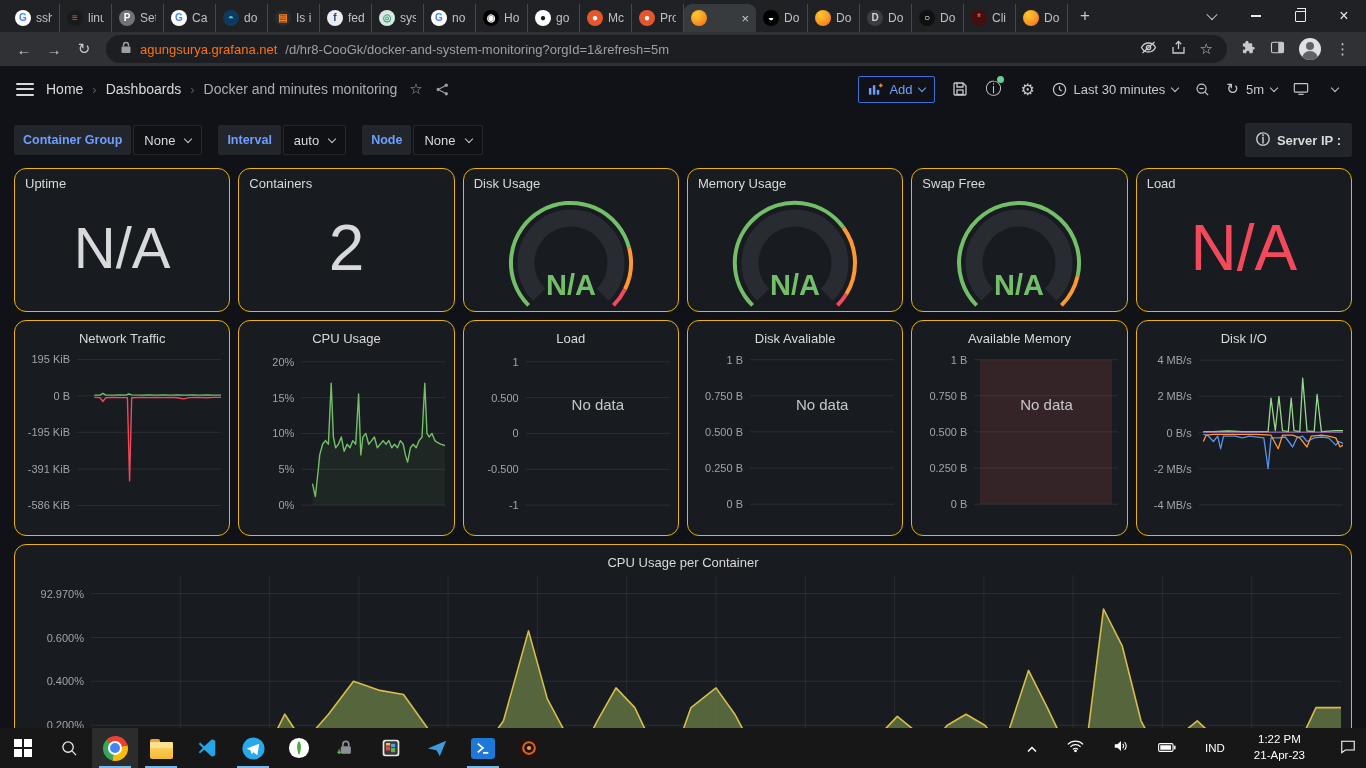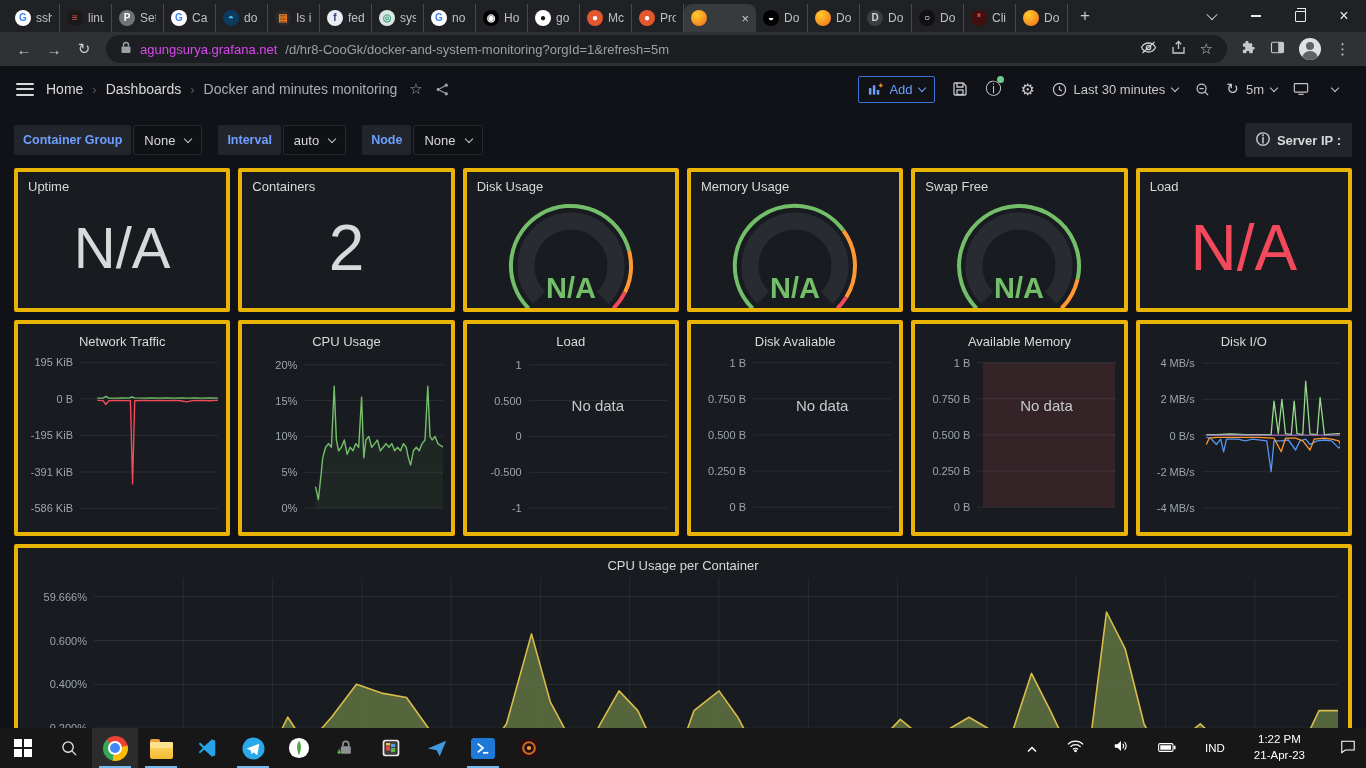--- a/index.html
+++ b/index.html
@@ -19,21 +19,21 @@
   .winctl{display:flex;align-items:center;height:32px;margin-left:auto;}
   .winctl>div{width:44px;height:32px;display:flex;align-items:center;justify-content:center;}
   .chev{display:inline-block;width:7px;height:7px;border-right:1.6px solid #c7cacd;border-bottom:1.6px solid #c7cacd;transform:rotate(45deg) translate(-1px,-1px);}
   .ic-min{width:10px;height:1.5px;background:#e8eaed;}
   .ic-max{width:9px;height:9px;border:1.2px solid #e8eaed;border-radius:1px;position:relative;}
   .ic-max::before{content:"";position:absolute;top:-3.8px;left:1.8px;width:8px;height:8px;border-top:1.2px solid #e8eaed;border-right:1.2px solid #e8eaed;}
   .ic-close{color:#e8eaed;font-size:16px;}
   .urlbar{height:34px;background:#303134;display:flex;align-items:center;padding:0 10px;gap:2px;}
   .navbtn{width:28px;height:28px;border-radius:50%;display:flex;align-items:center;justify-content:center;color:#c6c9cc;font-size:15px;}
   .urlpill{flex:1;height:28px;background:#1d1e21;border-radius:14px;display:flex;align-items:center;padding:0 14px;gap:8px;margin:0 6px;min-width:0;}
-  .host{color:#d946ef;font-size:13px;white-space:nowrap;}
+  .host{color:#f97316;font-size:13px;white-space:nowrap;}
   .path{color:#9aa0a6;font-size:13px;flex:1;overflow:hidden;white-space:nowrap;}
   .pill-icons{display:flex;align-items:center;gap:14px;}
   .ricons{display:flex;align-items:center;gap:14px;color:#c6c9cc;padding:0 6px;}
   .avatar{width:22px;height:22px;border-radius:50%;background:#dfe1e5;position:relative;overflow:hidden;}
   .avatar::before{content:"";position:absolute;top:4px;left:7px;width:8px;height:8px;border-radius:50%;background:#5f6368;}
   .avatar::after{content:"";position:absolute;top:13px;left:3px;width:16px;height:10px;border-radius:8px 8px 0 0;background:#5f6368;}
   .kebab{font-size:15px;color:#c6c9cc;}
   .star-ch{font-size:15px;color:#c6c9cc;}
   
   .gheader{height:46px;display:flex;align-items:center;padding:0 16px;gap:12px;background:#111217;}
@@ -52,21 +52,21 @@
   
   .vars{display:flex;align-items:center;gap:16px;padding:12px 14px 0;height:32px;}
   .var{display:flex;align-items:stretch;}
   .varlabel{background:#22252b;color:#6e9fff;font-size:12.5px;font-weight:600;padding:8px 9px;border-radius:2px;display:flex;align-items:center;}
   .varvalue{display:flex;align-items:center;gap:10px;background:#101114;border:1px solid #26282e;color:#d8d9da;font-size:13px;padding:0 10px;margin-left:2px;border-radius:2px;}
   .serverip{margin-left:auto;display:flex;align-items:center;gap:7px;background:#22252b;color:#d8d9da;font-weight:600;font-size:13px;padding:8px 11px;border-radius:2px;}
   .infoch{color:#c7c8cc;font-size:14px;}
   
   .grid{display:grid;grid-template-columns:repeat(6,1fr);gap:8px;padding:0 14px;margin-top:12px;}
   .grid2{margin-top:8px;}
-  .panel{background:#181b1f;border:4px solid #eab308;border-radius:2px;position:relative;overflow:hidden;box-sizing:border-box;}
+  .panel{background:#181b1f;border:1px solid #eab308;border-radius:12px;position:relative;overflow:hidden;box-sizing:border-box;}
   .stat{height:144px;display:flex;flex-direction:column;padding:7px 10px;}
   .stat-title{font-size:13px;color:#d8d9da;font-weight:500;}
   .stat-val{flex:1;display:flex;align-items:center;justify-content:center;font-size:58px;font-weight:500;color:#d8d9da;}
   .gaugebox{flex:1;display:flex;align-items:center;justify-content:center;}
   .tsp{height:216px;display:flex;flex-direction:column;padding:6px 8px 12px;}
   .ts-title{text-align:center;font-size:13px;font-weight:400;color:#d8d9da;height:24px;line-height:24px;}
   .ts-body{flex:1;display:flex;min-height:0;}
   .yaxis{width:54px;position:relative;flex:none;}
   .yaxis-wide{width:66px;}
   .ytick{position:absolute;right:7px;transform:translateY(-50%);font-size:11px;color:#9da5ad;white-space:nowrap;}
@@ -524,21 +524,21 @@
             </svg>
           </div>
         </div>
     </section>
   </div>
 
   <section class="panel bottom-panel">
     <div class="ts-title">CPU Usage per Container</div>
     <div class="ts-body">
         <div class="yaxis yaxis-wide">
-          <span class="ytick" style="top:18.6px">59.666%</span>
+          <span class="ytick" style="top:18.6px">92.970%</span>
           <span class="ytick" style="top:62.5px">0.600%</span>
           <span class="ytick" style="top:106.3px">0.400%</span>
           <span class="ytick" style="top:150.2px">0.200%</span>
         </div>
       <div class="plot">
           <svg width="1250" height="194" viewBox="0 0 1250 194" style="position:absolute;left:0;top:0">
             <line x1="0" y1="18.6" x2="1250" y2="18.6" stroke="rgba(204,204,220,0.11)" stroke-width="1"></line>
             <line x1="0" y1="62.5" x2="1250" y2="62.5" stroke="rgba(204,204,220,0.11)" stroke-width="1"></line>
             <line x1="0" y1="106.3" x2="1250" y2="106.3" stroke="rgba(204,204,220,0.11)" stroke-width="1"></line>
             <line x1="0" y1="150.2" x2="1250" y2="150.2" stroke="rgba(204,204,220,0.11)" stroke-width="1"></line>

